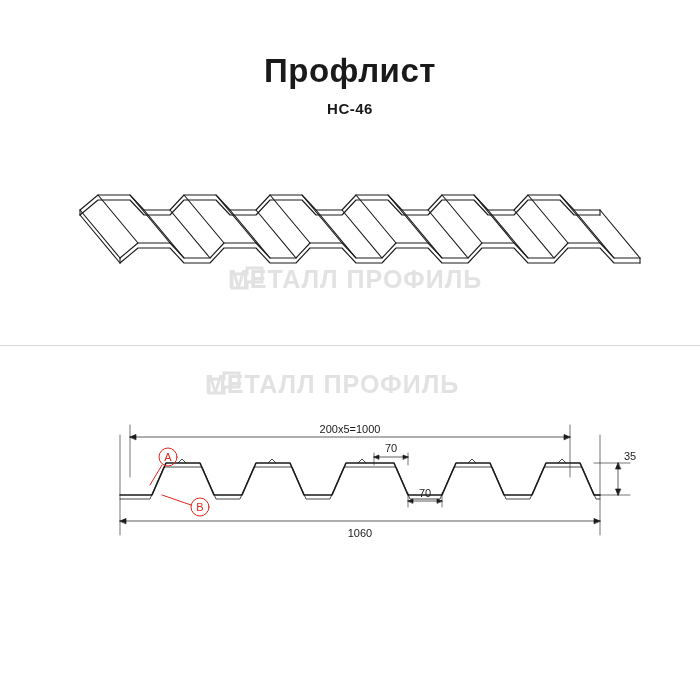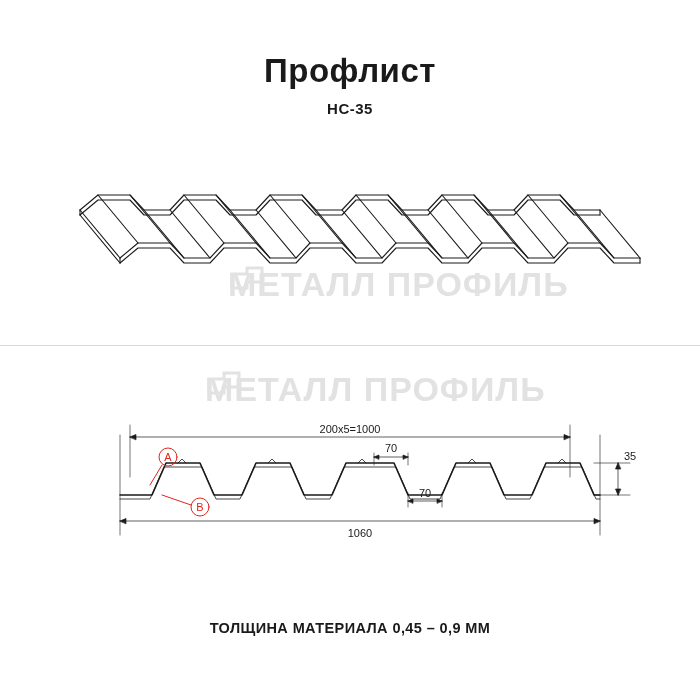--- a/index.html
+++ b/index.html
@@ -73,40 +73,40 @@
     text-align: center;
     font-size: 14.5px;
     font-weight: bold;
     letter-spacing: 0.4px;
   }
   .wm {
     position: absolute;
     pointer-events: none;
     color: #e2e2e2;
     font-weight: bold;
-    font-size: 34px;
+    font-size: 25px;
     letter-spacing: 1px;
     white-space: nowrap;
     font-family: "Liberation Sans", sans-serif;
   }
   .wm1 { top: 265px; left: 228px; }
   .wm2 { top: 370px; left: 205px; }
   .wm-mark {
     position: absolute;
     pointer-events: none;
   }
   svg { display: block; overflow: visible; }
 </style>
 </head>
 <body>
 
 <div class="page">
 
   <div class="title">Профлист</div>
-  <div class="subtitle">НС-35</div>
+  <div class="subtitle">НС-46</div>
 
   <div class="iso-wrap">
     <svg width="580" height="130" viewBox="0 0 580 130" fill="none" stroke="#1a1a1a" stroke-width="1.1" stroke-linejoin="round" stroke-linecap="round">
 
       <path d="M20 35 L38 20 L70 20 L84 35 L110 35 L124 20 L156 20 L170 35 L196 35 L210 20 L242 20 L256 35 L282 35 L296 20 L328 20 L342 35 L368 35 L382 20 L414 20 L428 35 L454 35 L468 20 L500 20 L514 35 L540 35"></path>
 
       <path d="M20 40 L38 25 L70 25 L84 40 L110 40 L124 25 L156 25 L170 40 L196 40 L210 25 L242 25 L256 40 L282 40 L296 25 L328 25 L342 40 L368 40 L382 25 L414 25 L428 40 L454 40 L468 25 L500 25 L514 40 L540 40"></path>
 
       <path d="M20 35 L60 83"></path>
       <path d="M38 20 L78 68"></path>
@@ -249,15 +249,14 @@
       <text x="78" y="46" font-size="11" fill="#e1261c" stroke="none" text-anchor="middle" font-family="Liberation Sans, sans-serif">A</text>
 
       <g stroke="#e1261c" stroke-width="1" fill="none">
         <circle cx="110" cy="92" r="9"></circle>
         <path d="M101 90 L72 80"></path>
       </g>
       <text x="110" y="96" font-size="11" fill="#e1261c" stroke="none" text-anchor="middle" font-family="Liberation Sans, sans-serif">B</text>
     </svg>
   </div>
 
-  <div class="footer">ТОЛЩИНА МАТЕРИАЛА 0,45 – 0,9 ММ</div>
 
 </div>
 
 </body></html>

